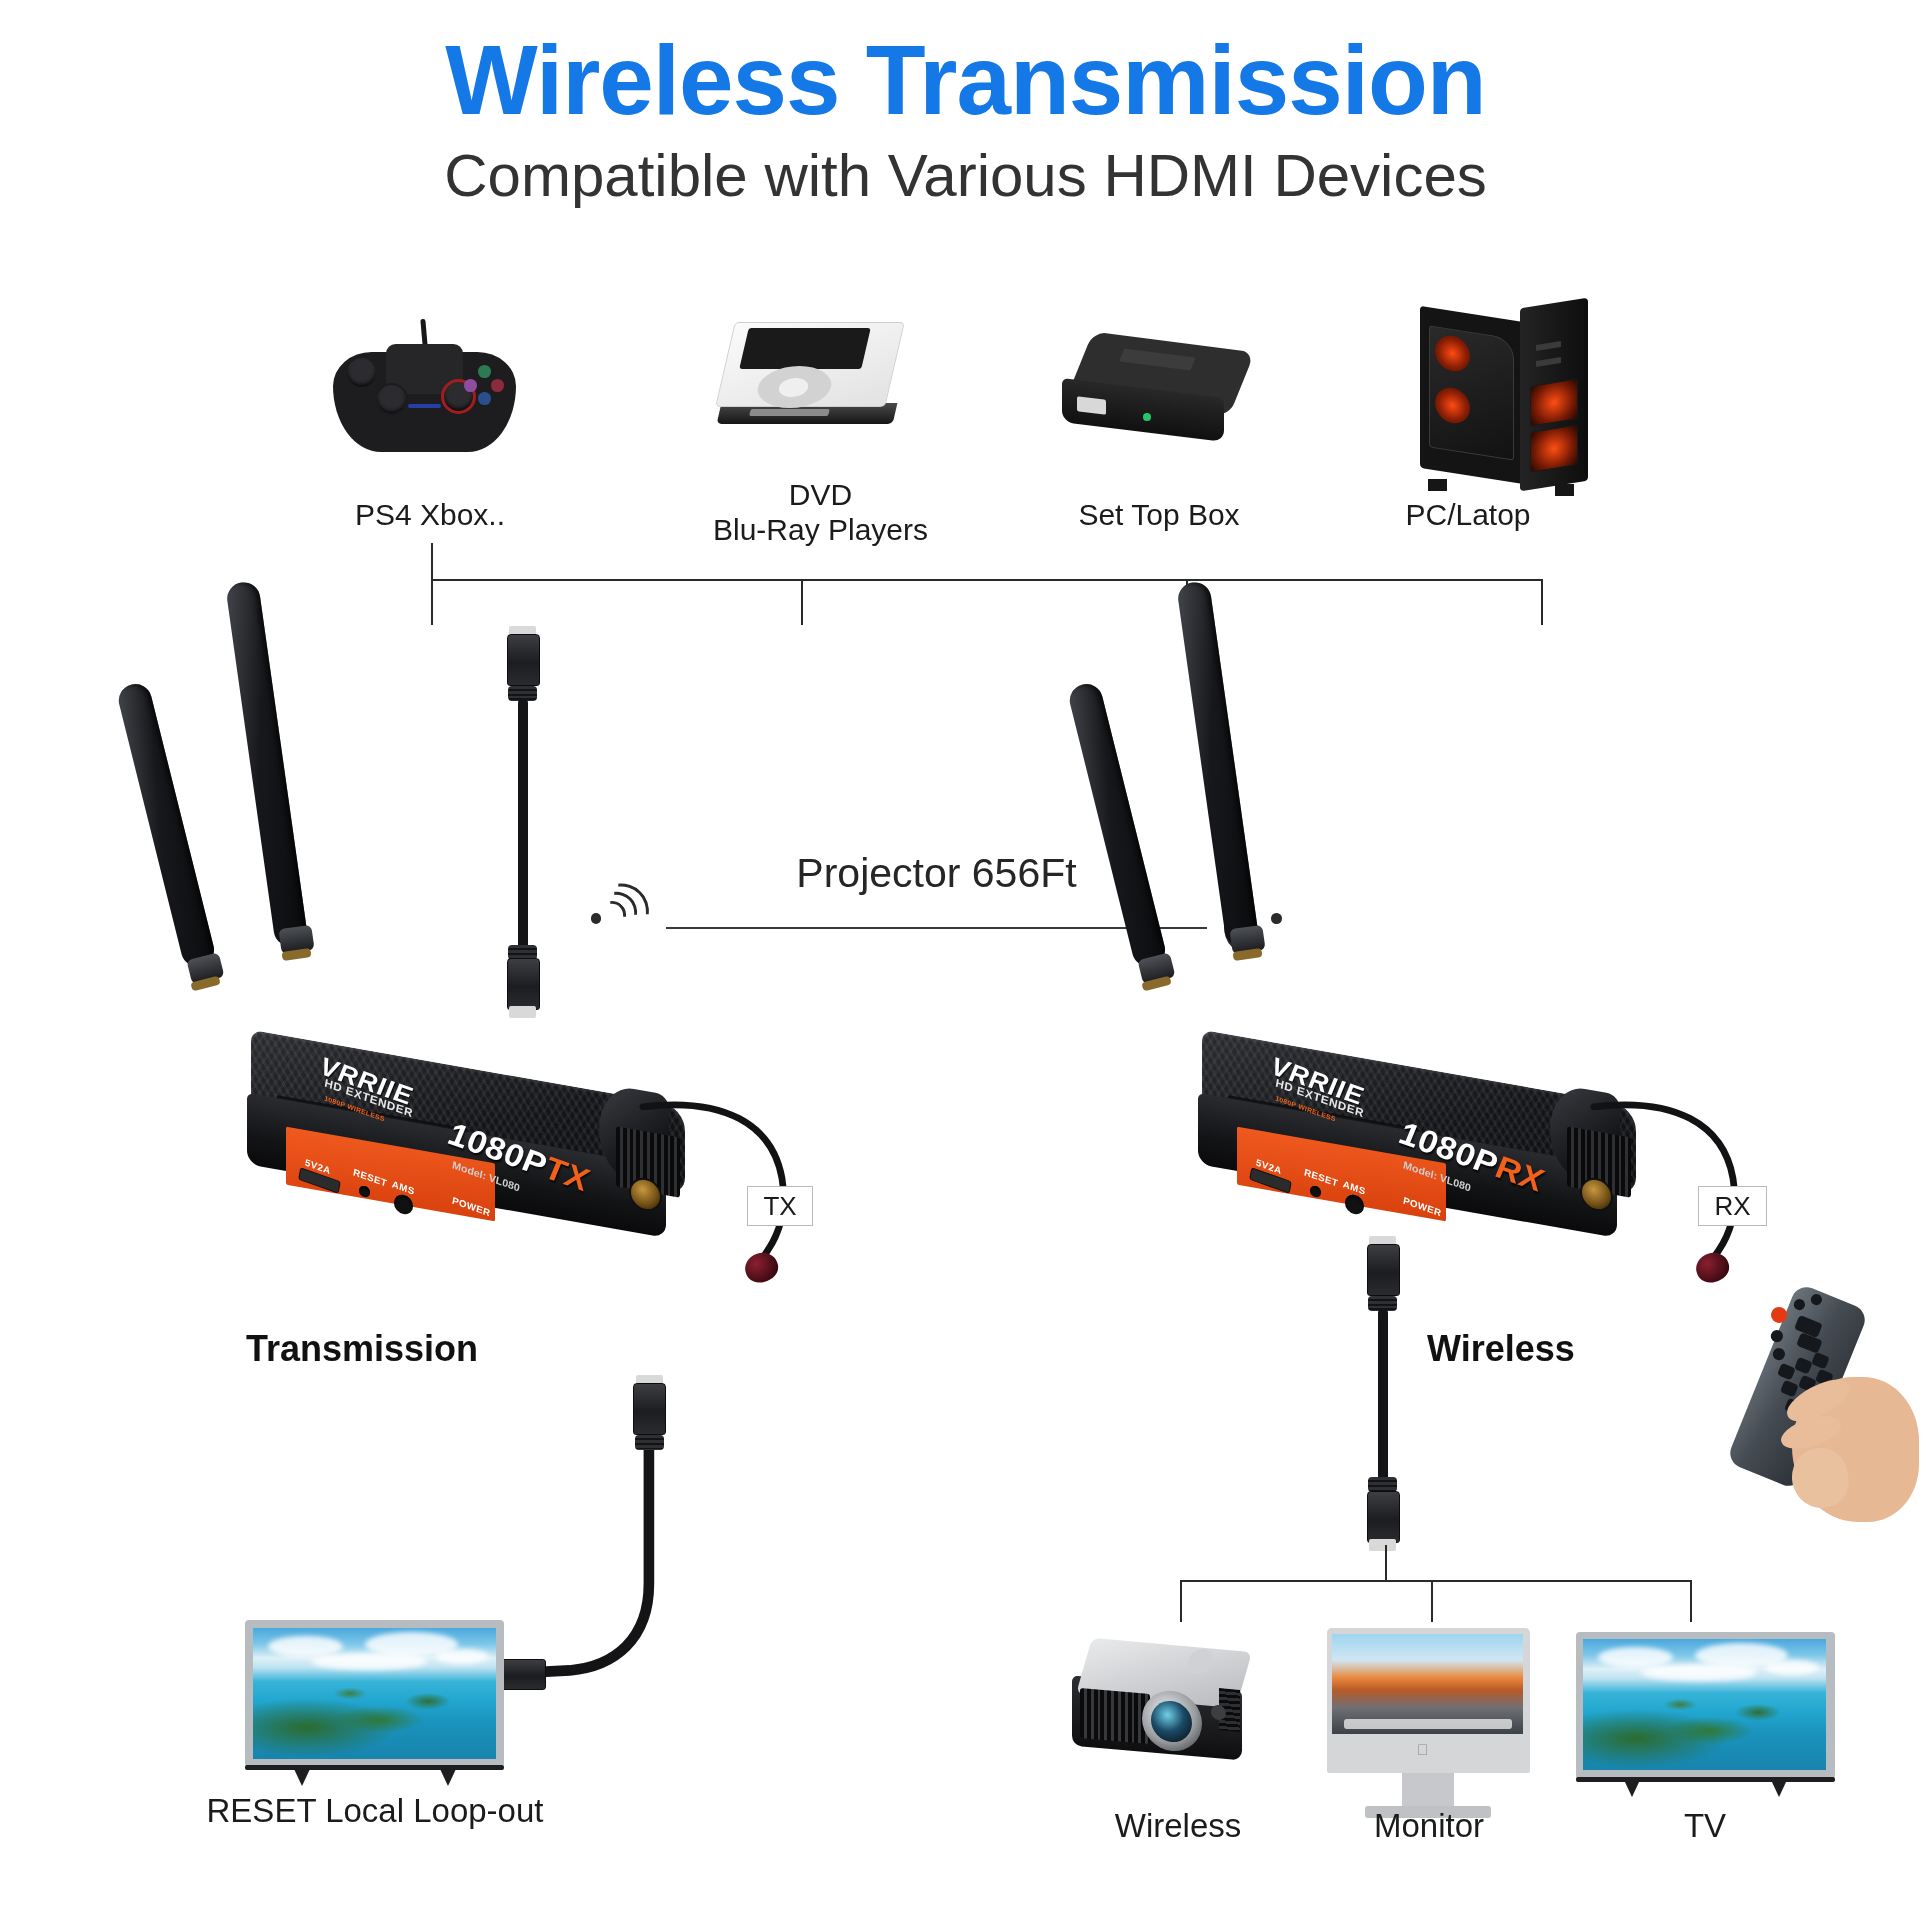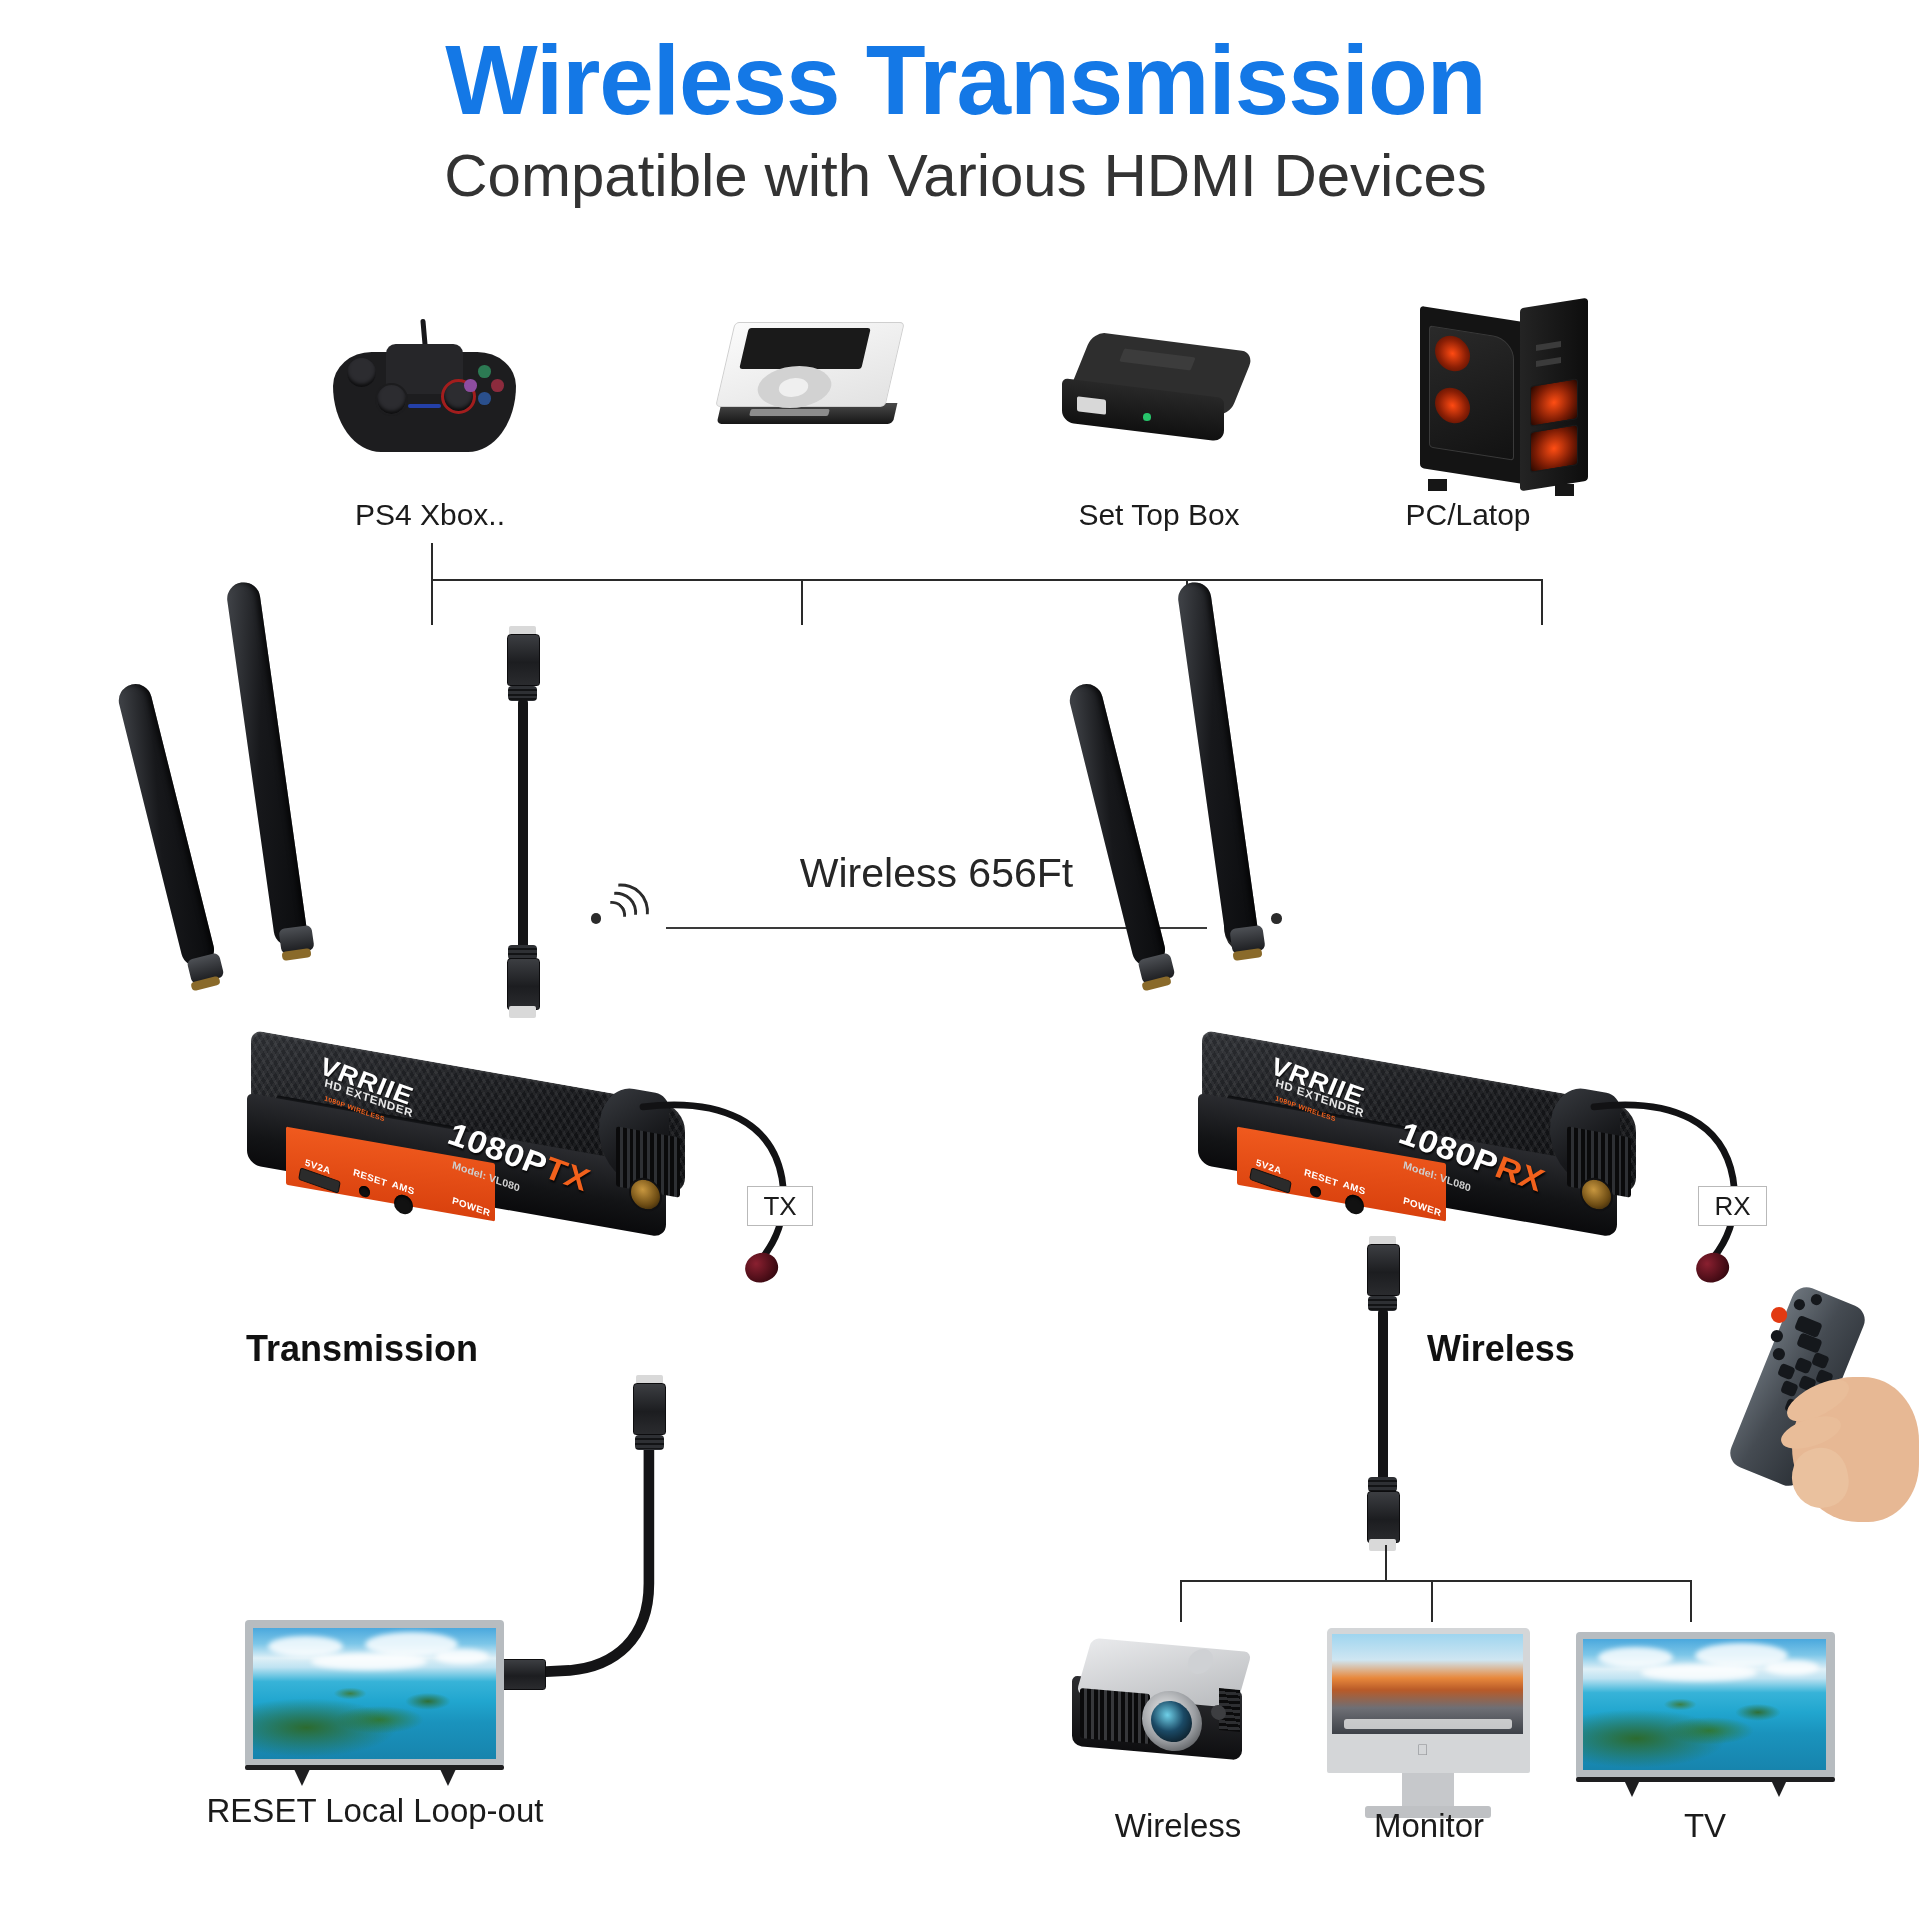--- a/index.html
+++ b/index.html
@@ -292,20 +292,24 @@
   <div class="abs src-label" style="left:285px; top:497px; width:290px;">PS4 Xbox..</div>
 
   <div class="abs" style="left:719px; top:314px; width:193px; height:126px;">
     <div class="dvd-front"></div>
     <div class="dvd-top"></div>
     <div class="dvd-screen"></div>
     <div class="dvd-disc"></div>
     <div class="dvd-hole"></div>
     <div class="dvd-tray"></div>
   </div>
+  <div class="abs src-label" style="left:666px; top:477px; width:309px;">
+    <div>DVD</div>
+    <div>Blu-Ray Players</div>
+  </div>
 
   <div class="abs" style="left:1062px; top:338px; width:193px; height:116px;">
     <div class="stb-top"></div>
     <div class="stb-logo"></div>
     <div class="stb-front"></div>
     <div class="stb-usb"></div>
     <div class="stb-led"></div>
   </div>
   <div class="abs src-label" style="left:1014px; top:497px; width:290px;">Set Top Box</div>
 
@@ -341,21 +345,21 @@
     <div class="hdmi-tip" style="left:17.4px; top:380px;"></div>
   </div>
 
   <div class="abs" style="left:587px; top:874px; width:68px; height:87px;">
     <div style="position:absolute;left:3.9px;top:39px;width:10.6px;height:10.6px;border-radius:50%;background:#2b2b2b;"></div>
     <div class="wifi-arc" style="left:3.9px; top:25px; width:33px; height:41px; transform:rotate(45deg);"></div>
     <div class="wifi-arc" style="left:-1px; top:15.4px; width:48px; height:60px; transform:rotate(45deg);"></div>
     <div class="wifi-arc" style="left:-5.8px; top:5.8px; width:64px; height:79px; transform:rotate(45deg);"></div>
   </div>
 
-  <div class="abs wl-text" style="left:666px; top:850px; width:541px;">Wireless 656Ft</div>
+  <div class="abs wl-text" style="left:666px; top:850px; width:541px;">Projector 656Ft</div>
   <div class="abs wl-line" style="left:666px; top:927px; width:541px;"></div>
 
   <div class="abs" style="left:1218px; top:874px; width:68px; height:87px;">
     <div style="position:absolute;left:53px;top:39px;width:10.6px;height:10.6px;border-radius:50%;background:#2b2b2b;"></div>
     <div class="wifi-arc" style="left:31px; top:25px; width:33px; height:41px; transform:rotate(-135deg);"></div>
     <div class="wifi-arc" style="left:20px; top:15.4px; width:48px; height:60px; transform:rotate(-135deg);"></div>
     <div class="wifi-arc" style="left:9.7px; top:5.8px; width:64px; height:79px; transform:rotate(-135deg);"></div>
   </div>
 
   <div class="device" style="left:193px; top:985px; width:676px; height:328px;">

